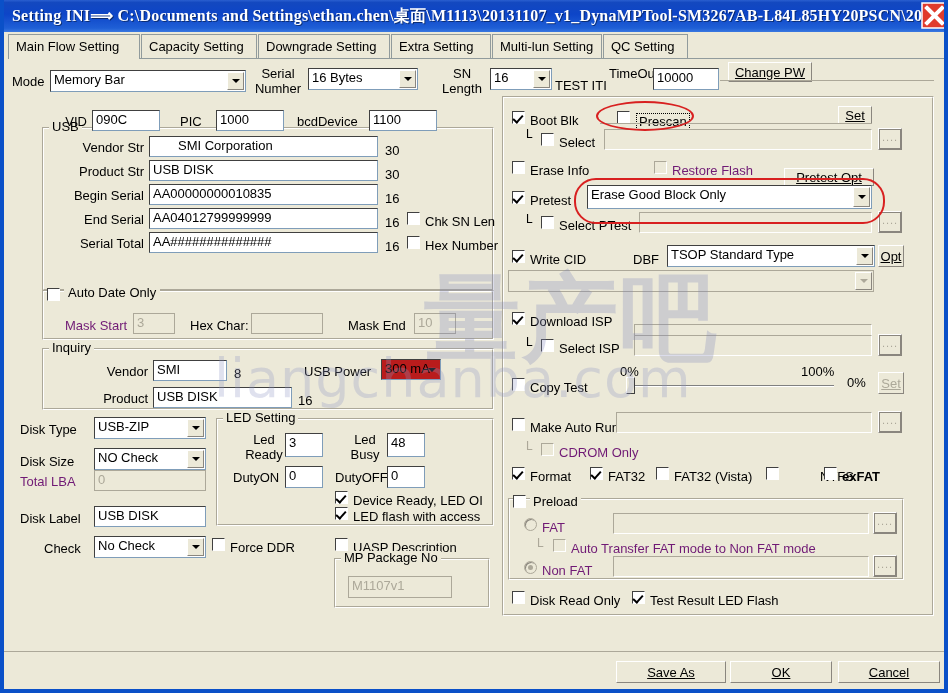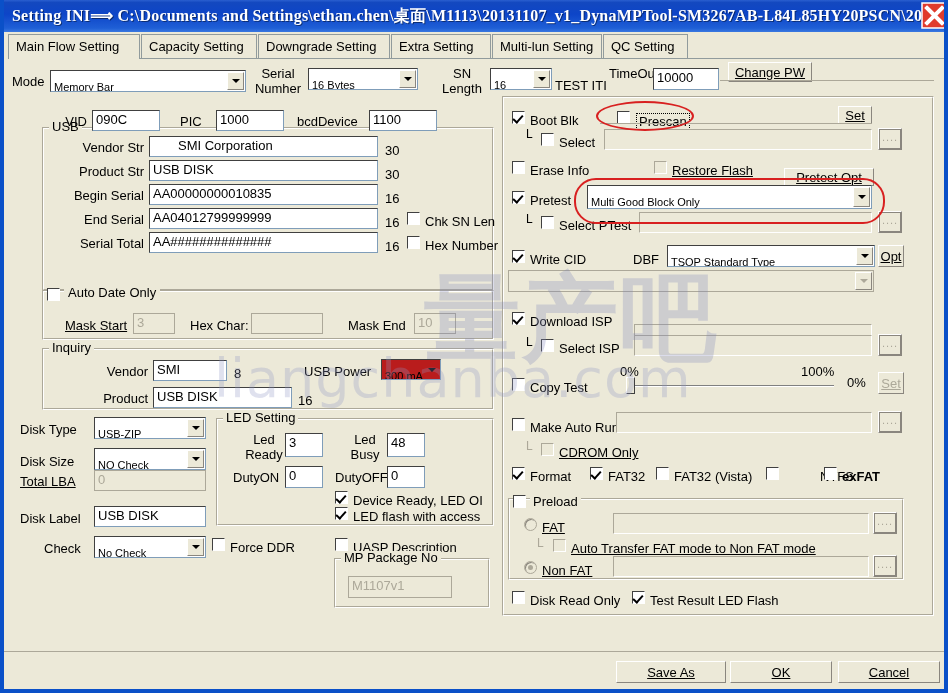--- a/index.html
+++ b/index.html
@@ -72,21 +72,21 @@
   }
 
   
   .lbl {
     position: absolute;
     font-size: 13px;
     color: #000;
     white-space: nowrap;
     line-height: 15px;
   }
-  .lbl.dim { color: #000000; text-decoration: underline; }
+  .lbl.dim { color: #701a75; }
 
   .txt {
     position: absolute;
     background: #ffffff;
     border: 1px solid #7f9db9;
     border-top-color: #404040;
     border-left-color: #404040;
     font-size: 13px;
     color: #000;
     padding: 1px 2px 0 3px;
@@ -106,23 +106,23 @@
     border-right: 1px solid #fff;
     border-bottom: 1px solid #fff;
   }
 
   .combo {
     position: absolute;
     background: #ffffff;
     border: 1px solid #7f9db9;
     border-top-color: #404040;
     border-left-color: #404040;
-    font-size: 11px;
+    font-size: 13px;
     color: #000;
-    padding: 8px 20px 0 3px;
+    padding: 1px 20px 0 3px;
     line-height: 16px;
     overflow: hidden;
     white-space: nowrap;
     cursor: pointer;
   }
   .combo.disabled { background:#ece9d8; color:#aca899; border-color:#aca899; }
   .combo .arrow {
     position: absolute; right: 1px; top: 1px;
     width: 17px; bottom: 1px;
     background: #ece9d8;
@@ -503,21 +503,21 @@
   <div class="chk disabled" style="left:650px;top:161px;"></div>
   <div class="lbl dim" style="left:668px;top:163px;">Restore Flash</div>
 
   <div class="btn plain" style="left:780px;top:168px;width:90px;height:18px;">
     <span>Pretest Opt</span>
   </div>
 
   <div class="chk on" style="left:508px;top:191px;"></div>
   <div class="lbl" style="left:526px;top:193px;">Pretest</div>
   <div class="combo" style="left:583px;top:185px;width:285px;height:24px;">
-    <span>Multi Good Block Only</span>
+    <span>Erase Good Block Only</span>
     <span class="arrow"></span>
   </div>
 
   <div class="elbow" style="left:522px;top:214px;">L</div>
   <div class="chk" style="left:537px;top:216px;"></div>
   <div class="lbl" style="left:555px;top:218px;">Select PTest</div>
   <div class="pathbox" style="left:635px;top:212px;width:233px;height:21px;"></div>
   <div class="btn dots" style="left:874px;top:211px;width:24px;height:22px;">
     <span>....</span>
   </div>

